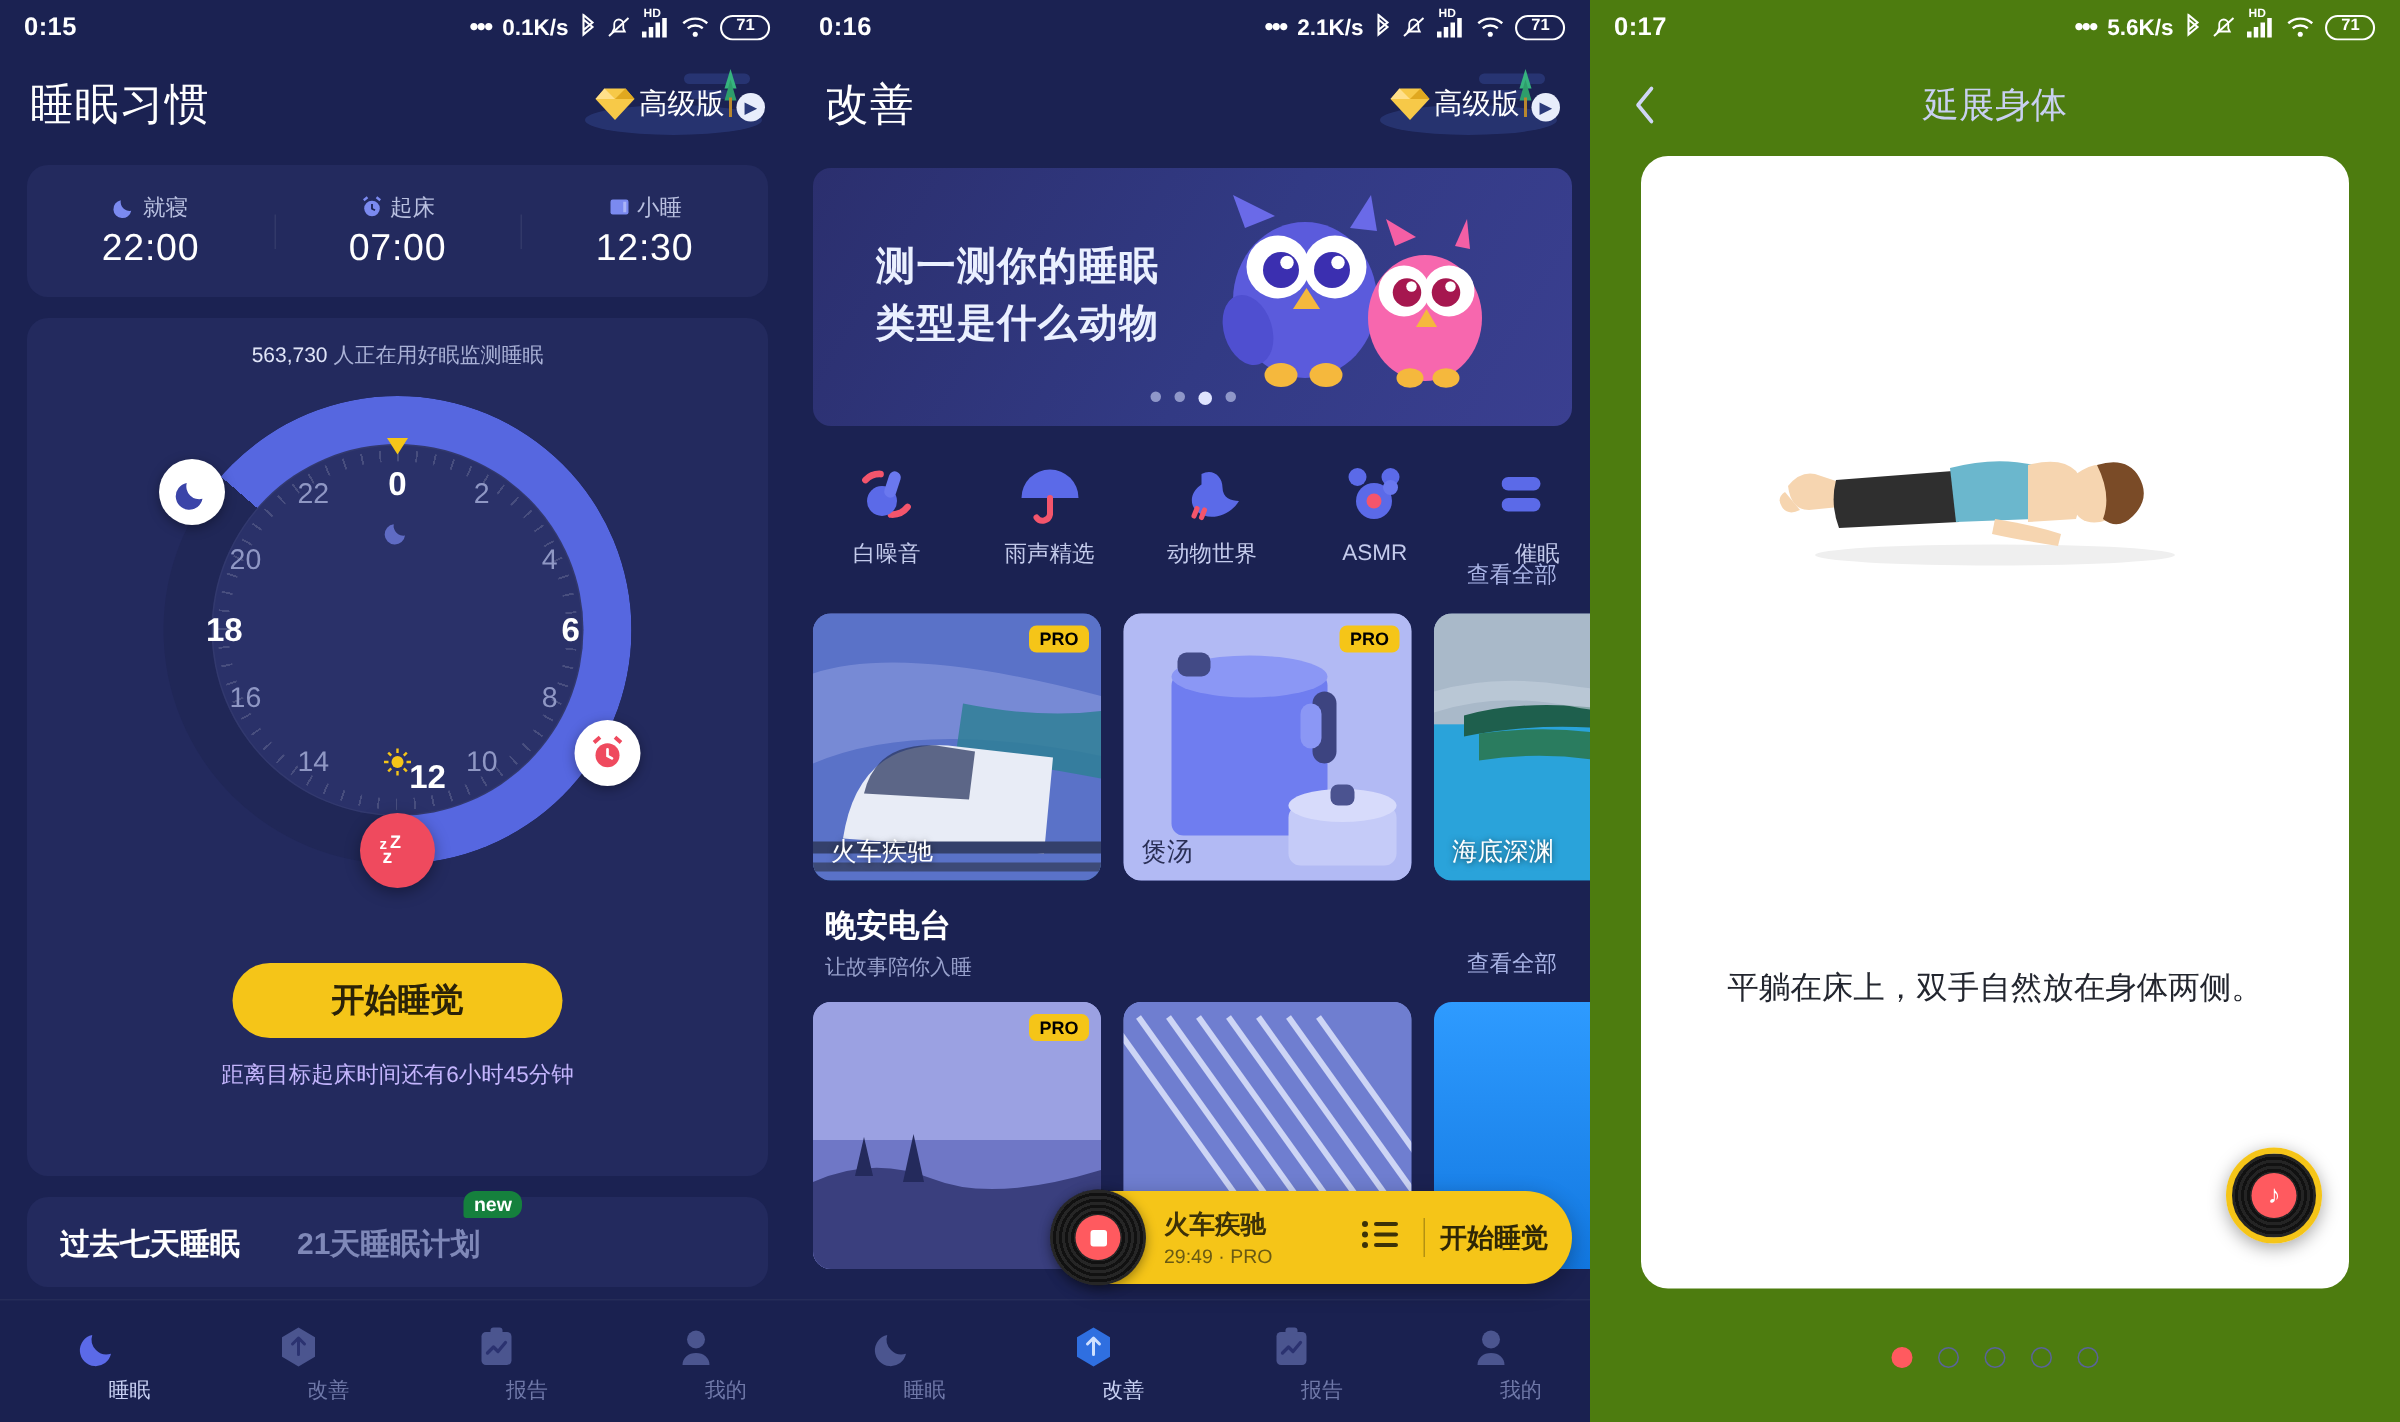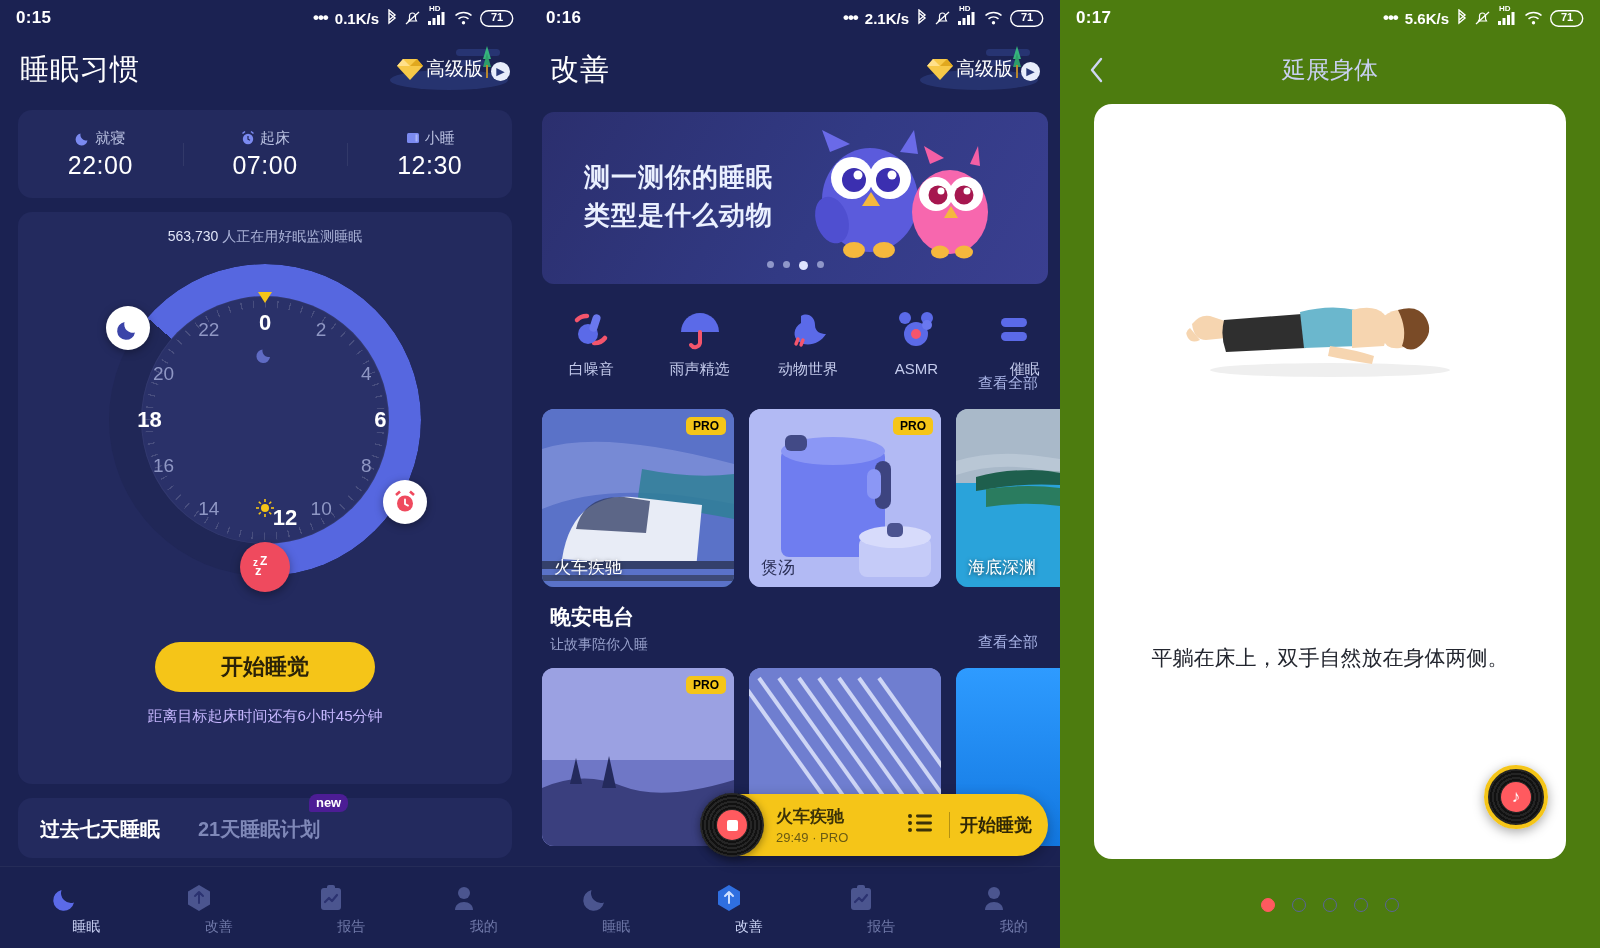--- a/index.html
+++ b/index.html
@@ -83,21 +83,21 @@
   .start-btn { position:absolute; left:50%; transform:translateX(-50%); bottom:92px; width:220px;
      height:50px; border-radius:25px; background:#f5c518; color:#2a2208; font-size:22px;
      font-weight:bold; display:flex; align-items:center; justify-content:center; border:none; cursor:pointer;}
   .remain { position:absolute; left:0; right:0; bottom:58px; text-align:center; font-size:15px; color:#c4b5fd;}
 
   
   .weekcard { margin:14px 18px 0 18px; height:60px; position:relative; padding:18px 0 0 22px;
      display:flex; gap:38px; align-items:flex-start;}
   .week-tab { font-size:20px; color:#ffffff; font-weight:bold; position:relative;}
   .week-tab.dim { color:#7f88b8; font-weight:bold;}
-  .newbadge { position:absolute; right:-28px; top:-22px; background:#4c1d95; color:#fff; font-size:13px;
+  .newbadge { position:absolute; right:-28px; top:-22px; background:#15803d; color:#fff; font-size:13px;
      padding:1px 7px 2px 7px; border-radius:8px 8px 8px 2px; }
 
   
   .tabbar { position:absolute; left:0; right:0; bottom:0; height:82px; background:#1a2150;
      display:flex; align-items:center; border-top:1px solid rgba(255,255,255,.05); }
   .tab { flex:1; text-align:center; cursor:pointer; }
   .tab-ico { height:36px; display:flex; align-items:center; justify-content:center; }
   .tab-label { font-size:14px; color:#6f78a8; margin-top:2px;padding-left:40px;}
   .tab.active .tab-label { color:#c9d1f3; }
 

